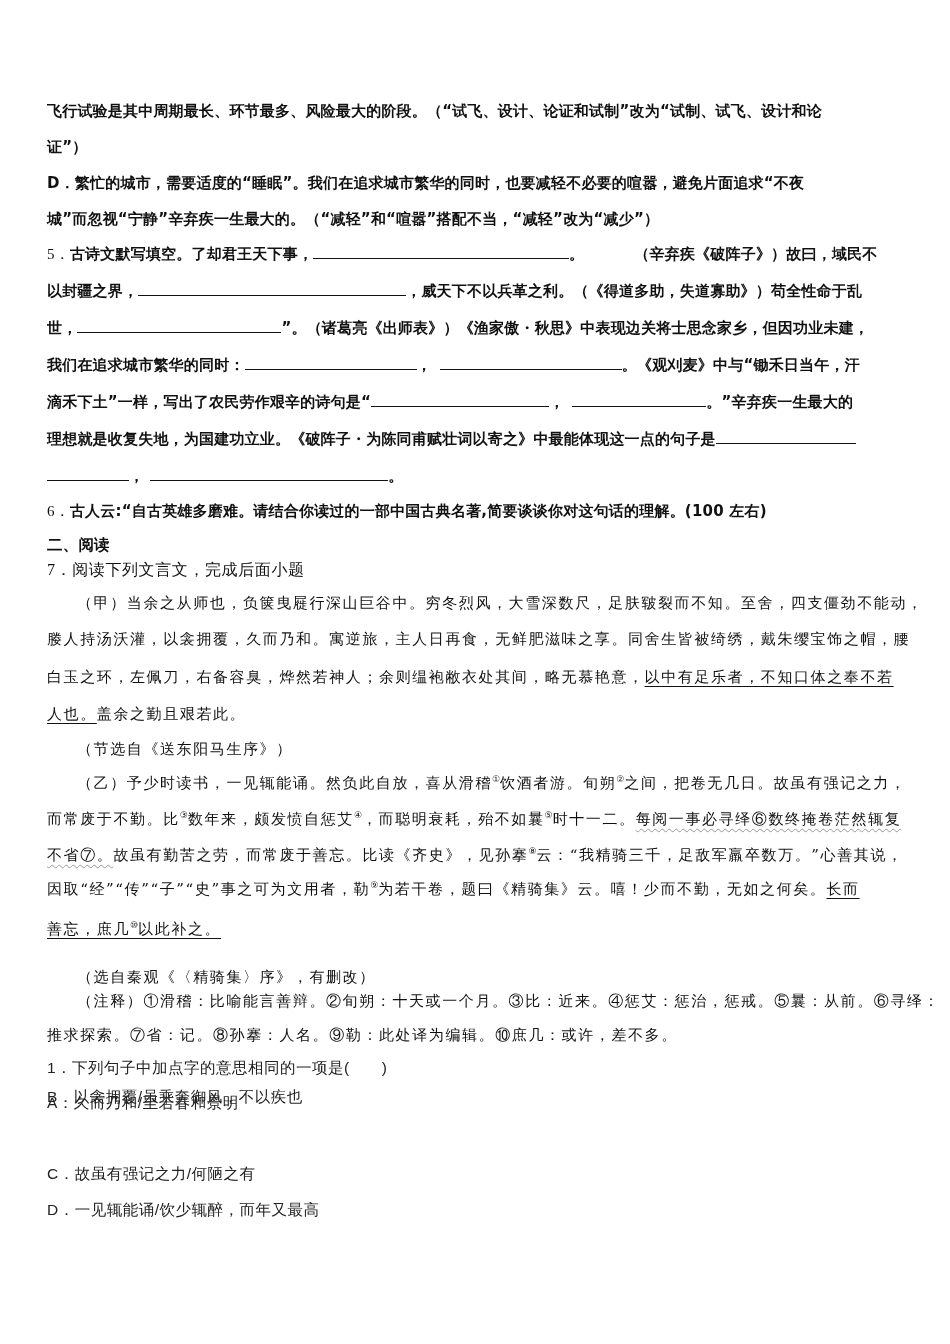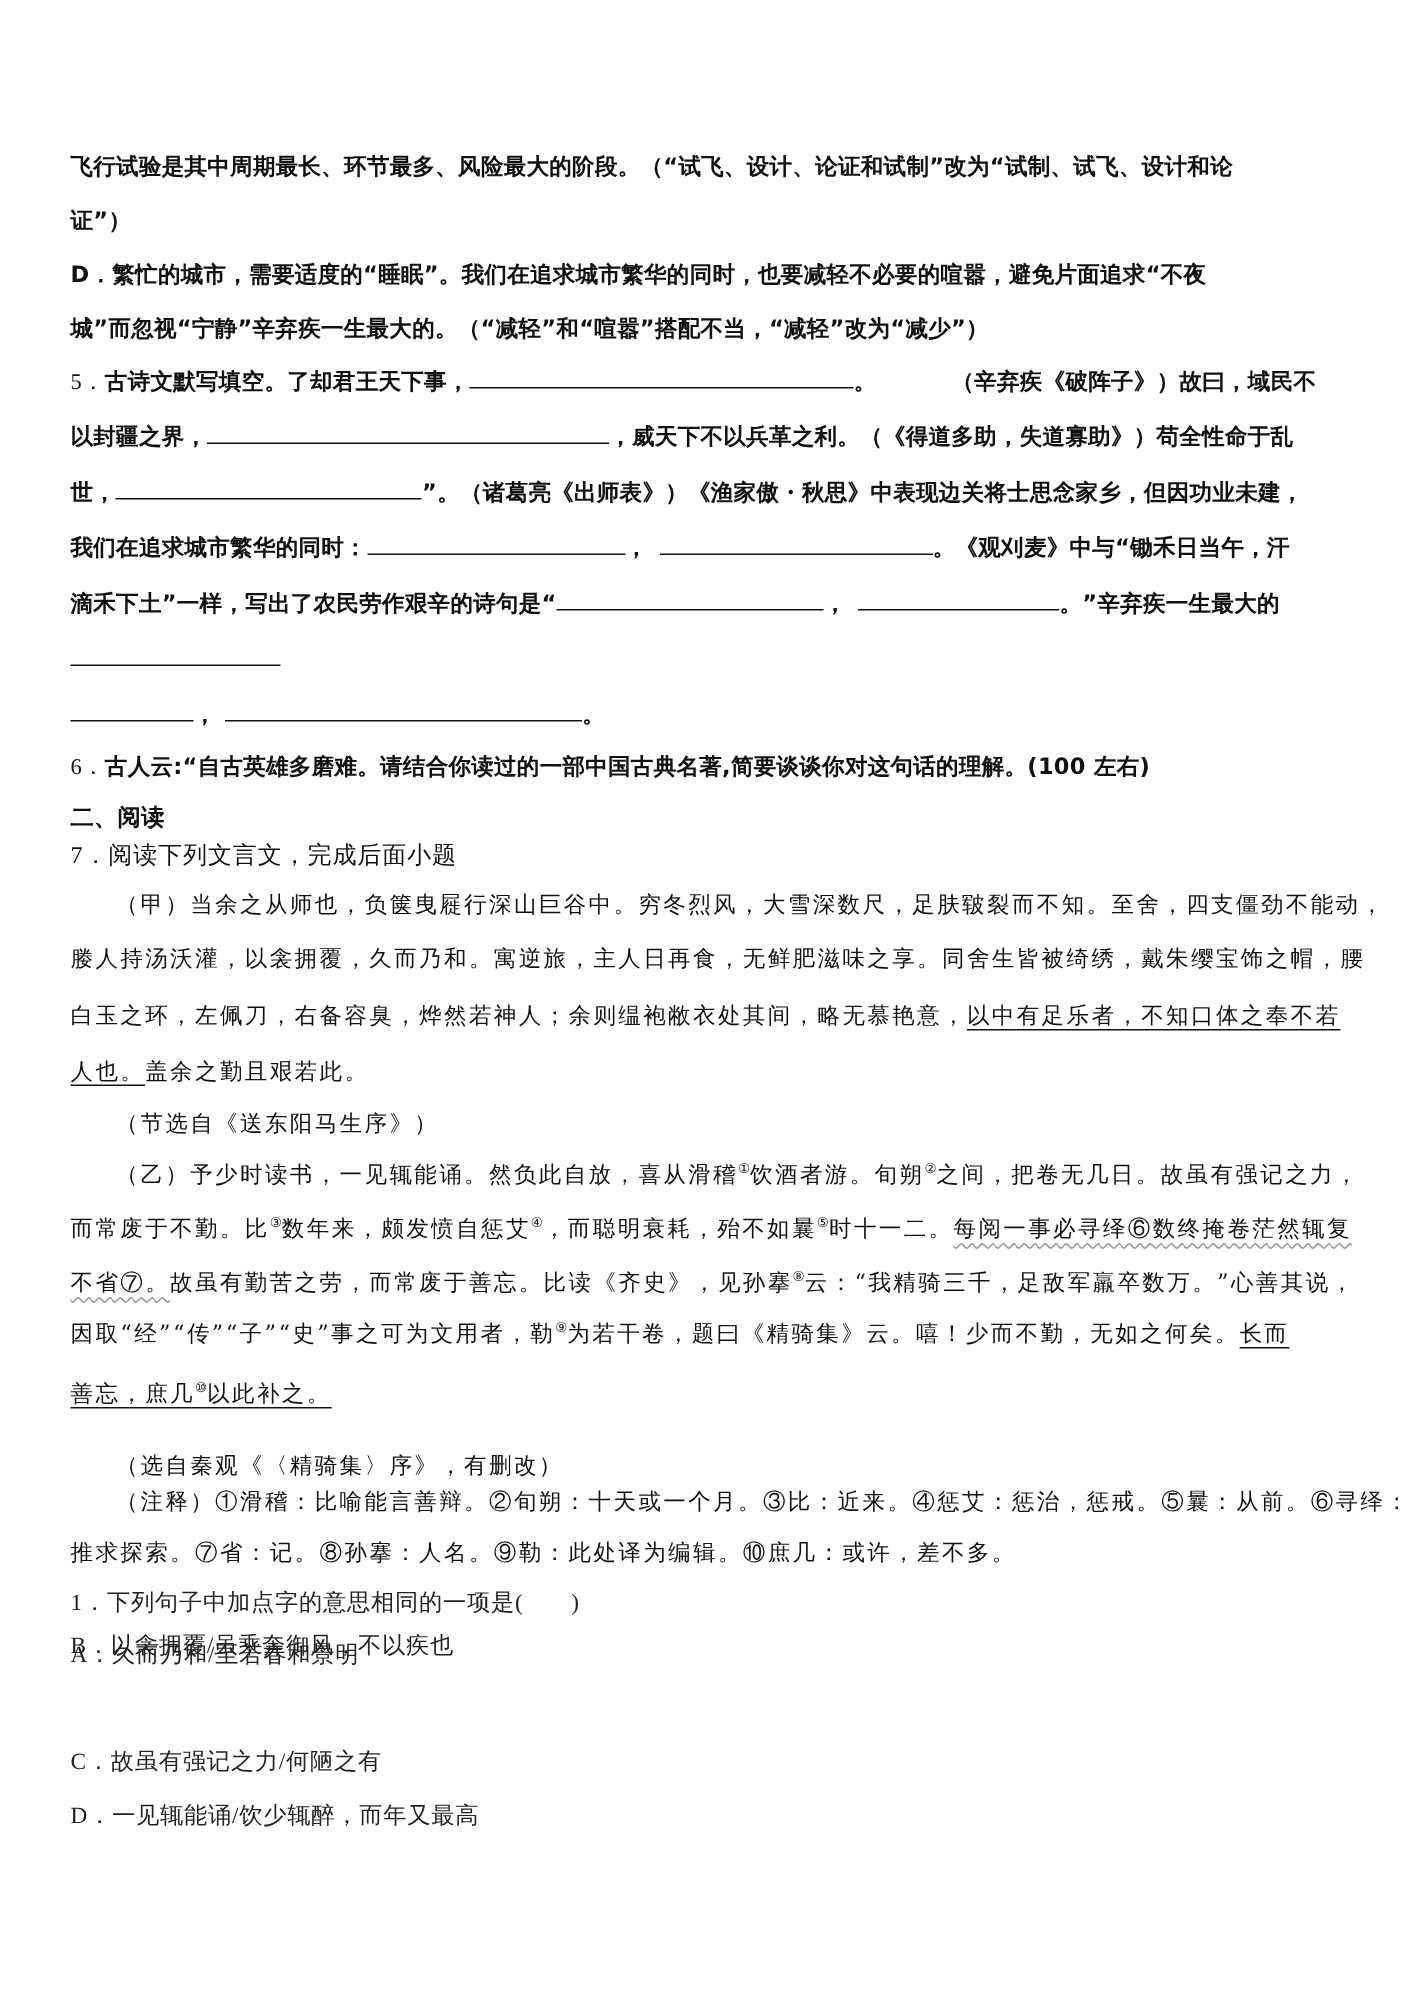--- a/index.html
+++ b/index.html
@@ -6,21 +6,21 @@
   body { width:950px; height:1344px; position:relative; overflow:hidden; color:#111; }
   .page { position:absolute; left:47px; top:0; width:860px; }
   .bold { font-family:"DejaVu Sans","Liberation Sans",sans-serif; font-weight:bold; font-size:15px; letter-spacing:0.2px; }
   .serif { font-family:"DejaVu Serif","Liberation Serif",serif; font-size:15px; letter-spacing:1.6px; }
   .line { position:absolute; left:0; white-space:nowrap; }
   .num { font-family:"Liberation Serif","DejaVu Serif",serif; font-weight:normal; }
   .blank { display:inline-block; border-bottom:1px solid #111; height:14px; vertical-align:baseline; }
   .ul { text-decoration:underline; text-underline-offset:4px; text-decoration-thickness:1px; }
   .wavy { text-decoration:underline wavy #999; text-underline-offset:4px; text-decoration-thickness:1px; }
   sup { font-size:9px; vertical-align:6px; letter-spacing:0; }
-  .opt { font-family:Liberation Serif, serif; font-size:15.5px; color:#222; letter-spacing:0.5px; }
+  .opt { font-family:Liberation Sans, sans-serif; font-size:15.5px; color:#222; letter-spacing:0.5px; }
 </style>
 </head>
 <body>
 
 <div class="page">
 
   <div class="line bold" style="top:102px;">飞行试验是其中周期最长、环节最多、风险最大的阶段。（“试飞、设计、论证和试制”改为“试制、试飞、设计和论</div>
   <div class="line bold" style="top:138px;">证”）</div>
   <div class="line bold" style="top:174px;">
     <span>D．</span><span>繁忙的城市，需要适度的“睡眠”。我们在追求城市繁华的同时，也要减轻不必要的喧嚣，避免片面追求“不夜</span>
@@ -36,21 +36,21 @@
   <div class="line bold" style="top:318px;">
     <span>世，</span><span class="blank" style="width:204px;"></span><span>”。（诸葛亮《出师表》）《渔家傲・秋思》中表现边关将士思念家乡，但因功业未建，</span>
   </div>
   <div class="line bold" style="top:355px;">
     <span>我们在追求城市繁华的同时：</span><span class="blank" style="width:172px;"></span><span>，</span><span class="blank" style="width:182px;margin-left:8px;"></span><span>。《观刈麦》中与“锄禾日当午，汗</span>
   </div>
   <div class="line bold" style="top:392px;">
     <span>滴禾下土”一样，写出了农民劳作艰辛的诗句是“</span><span class="blank" style="width:178px;"></span><span>，</span><span class="blank" style="width:134px;margin-left:8px;"></span><span>。”辛弃疾一生最大的</span>
   </div>
   <div class="line bold" style="top:429px;">
-    <span class="blank" style="width:140px;"></span>
+    <span>理想就是收复失地，为国建功立业。《破阵子・为陈同甫赋壮词以寄之》中最能体现这一点的句子是</span><span class="blank" style="width:140px;"></span>
   </div>
   <div class="line bold" style="top:466px;">
     <span class="blank" style="width:82px;"></span><span>，</span><span class="blank" style="width:238px;margin-left:6px;"></span><span>。</span>
   </div>
 
   <div class="line bold" style="top:502px;">
     <span class="num">6．</span><span>古人云:“自古英雄多磨难。请结合你读过的一部中国古典名著,简要谈谈你对这句话的理解。(100 左右)</span>
   </div>
 
   <div class="line bold" style="top:535px;font-size:15.5px;">二、阅读</div>

